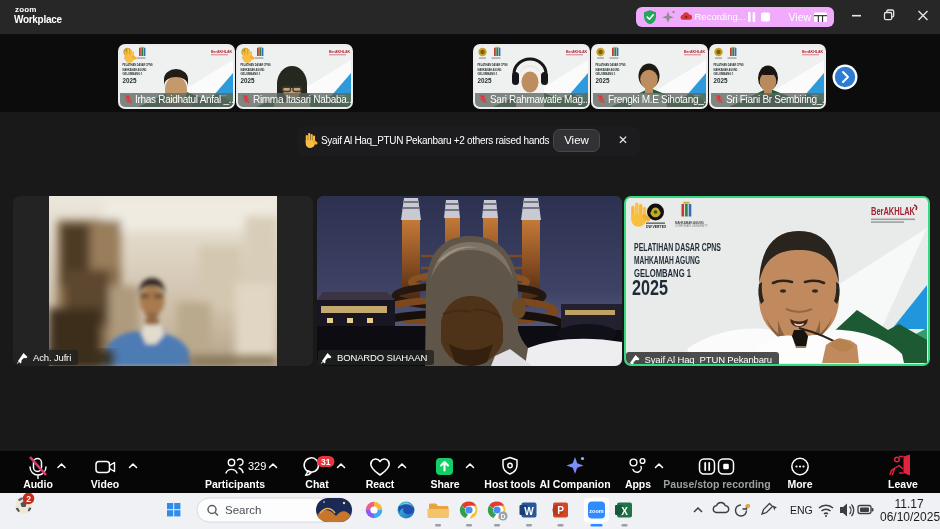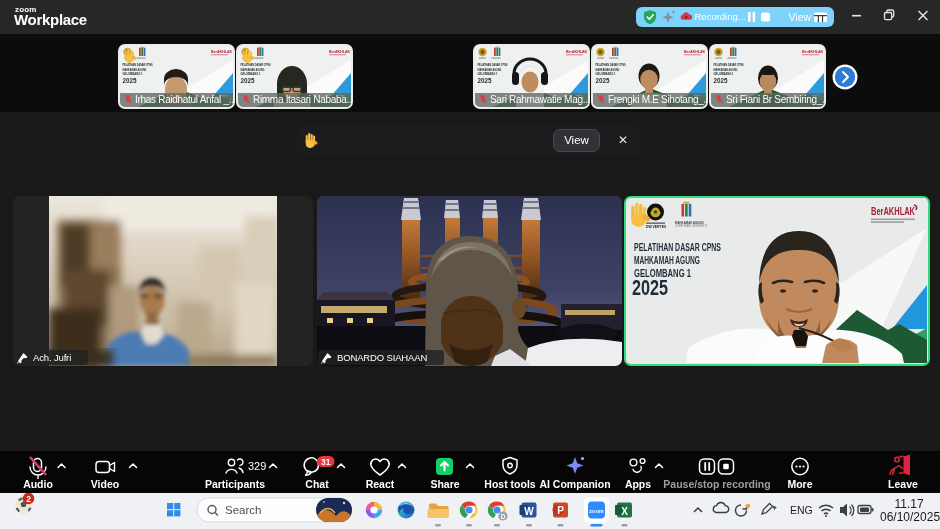--- a/index.html
+++ b/index.html
@@ -4,39 +4,39 @@
 <style>
   * { margin:0; padding:0; box-sizing:border-box; }
   html,body { width:940px; height:529px; overflow:hidden; background:#191919;
     font-family:"Liberation Sans", sans-serif; }
   .abs { position:absolute; }
   #stage { position:relative; width:940px; height:453px; }
   
   #titlebar { position:absolute; left:0; top:0; width:940px; height:34px; background:#272728; }
   #zlogo { position:absolute; left:14px; top:5px; color:#fff; }
   #zlogo .z1 { font-size:8px; font-weight:bold; letter-spacing:.2px; line-height:9px; margin-left:1px;}
-  #zlogo .z2 { font-size:15px; font-weight:bold; line-height:12px; letter-spacing:-0.3px;}
-  #recpill { position:absolute; left:636px; top:7px; width:198px; height:20px; background:#7dd3fc; border-radius:6px; }
+  #zlogo .z2 { font-size:10px; font-weight:bold; line-height:12px; letter-spacing:-0.3px;}
+  #recpill { position:absolute; left:636px; top:7px; width:198px; height:20px; background:#f0abfc; border-radius:6px; }
   #winctl { position:absolute; right:0; top:0; height:34px; }
   
   #filmstrip { position:absolute; left:0; top:34px; width:940px; height:78px; background:#0c0c0c; }
   .thumb { position:absolute; top:10px; width:117px; height:65px; border:2px solid #ececec; border-radius:7px; overflow:hidden; background:#edf0ef; }
   .thumb svg { display:block; }
   .tlabel { position:absolute; left:0; bottom:0; width:113px; height:14px; background:rgba(95,104,98,.78);
     color:#fff; font-size:10px; letter-spacing:-0.3px; line-height:14px; white-space:nowrap; overflow:hidden; }
   .tlabel svg { display:inline-block; vertical-align:-1px; margin:0 2px 0 3px; width:10px; height:10px; }
   .tlabel span { vertical-align:top; }
   
   #main { position:absolute; left:0; top:112px; width:940px; height:339px; background:#191919; }
   #banner { position:absolute; left:297px; top:14px; width:343px; height:30px; background:#1c1c1e; border-radius:8px; color:#fff; }
   #banner .txt { position:absolute; left:24px; top:8.5px; font-size:10px; letter-spacing:-0.3px; }
   #banner .viewbtn { position:absolute; left:256px; top:3px; width:47px; height:23px; background:#323236; border:1px solid #48484c; border-radius:7px; color:#fff; font-size:11.5px; text-align:center; line-height:21px; }
   #banner .close { position:absolute; left:321px; top:7px; font-size:12px; color:#e8e8e8; }
   .tile { position:absolute; top:84px; height:170px; border-radius:7px; overflow:hidden; }
-  .namelabel { position:absolute; left:1px; bottom:1px; height:15px; background:rgba(32,34,33,.8); border-radius:3px; color:#fff; font-size:9.5px; letter-spacing:-0.15px; line-height:15px; padding:0 17px 0 19px; white-space:nowrap; }
+  .namelabel { position:absolute; left:1px; bottom:1px; height:15px; background:rgba(32,34,33,.8); border-radius:3px; color:#fff; font-size:9.5px; letter-spacing:-0.15px; line-height:15px; padding:0 7px 0 19px; white-space:nowrap; }
   .pinsvg { position:absolute; left:3px; top:1px; }
   #tile3 .namelabel { bottom:-3px; left:-0.5px; }
   
   #toolbar { position:absolute; left:0; top:451px; width:940px; height:42px; background:#060606; color:#e5e5e5; }
   
   #taskbar { position:absolute; left:0; top:493px; width:940px; height:36px; background:#eff1f4; }
   #clock { position:absolute; left:880px; top:4.5px; width:58px; text-align:center; font-size:12px; color:#1b1b1b; line-height:13px; }
 </style>
 </head>
 <body>
@@ -208,20 +208,21 @@
       <circle cx="13" cy="13" r="10.2" fill="#2e7cd6"></circle>
       <path d="M11 8 L16 13 L11 18" fill="none" stroke="#fff" stroke-width="2" stroke-linecap="round" stroke-linejoin="round"></path>
     </svg>
   </div>
 
   <div id="main">
     <div id="banner">
       <svg style="position:absolute; left:8px; top:6px" width="13" height="18" viewBox="0 0 21 28.5">
           <use href="#hand"></use>
         </svg>
+      <span class="txt">Syaif Al Haq_PTUN Pekanbaru +2 others raised hands</span>
       <span class="viewbtn">View</span>
       <span class="close">✕</span>
     </div>
 
     <div class="tile" style="left:13px; width:300px; background:#232323;">
       <svg style="position:absolute; left:36px; top:0" width="228" height="170" viewBox="0 0 228 170">
         <defs>
           <linearGradient id="wall1" x1="0" y1="0" x2="0" y2="1">
             <stop offset="0" stop-color="#ece7dc"></stop>
             <stop offset="0.35" stop-color="#ddd3c2"></stop>
@@ -399,20 +400,23 @@
           <path d="M130 165 L132 150 C142 140 156 136 166 138 L170 150 L180 150 L182 138 C198 134 216 140 226 152 L228 165 Z" fill="#fdfdfe"></path>
           <path d="M166 138 L170 148 L180 148 L182 138 L178 132 L168 132 Z" fill="#17130f"></path>
           <path d="M173 130 C188 134 204 140 216 148" fill="none" stroke="#2a2118" stroke-width="2"></path>
           <path d="M196 165 L200 147 C209 139 223 139 231 147 L233 165 Z" fill="#c08a5e"></path>
           <path d="M204 147 q7 -10 15 -5 l9 6 q-7 8 -15 5 Z" fill="#b8824f"></path>
         </g>
       </svg>
       <svg style="position:absolute; left:4px; top:3px" width="21" height="29" viewBox="0 0 21 28.5">
         <use href="#hand"></use>
       </svg>
+      <div class="namelabel"><svg class="pinsvg" width="13" height="13" viewBox="0 0 13 13">
+            <use href="#pin"></use>
+          </svg>Syaif Al Haq_PTUN Pekanbaru</div>
     </div>
   </div>
 
   <div id="toolbar">
     <svg width="940" height="42" viewBox="0 0 940 42">
       <g stroke="#fff" stroke-width="1.4" fill="none" stroke-linecap="round" stroke-linejoin="round">
 
         <rect x="33.5" y="7.5" width="8" height="13" rx="4" stroke-width="1.5"></rect>
         <path d="M30 16 a8 8 0 0 0 16 0 M38 24 v3.5"></path>
 

